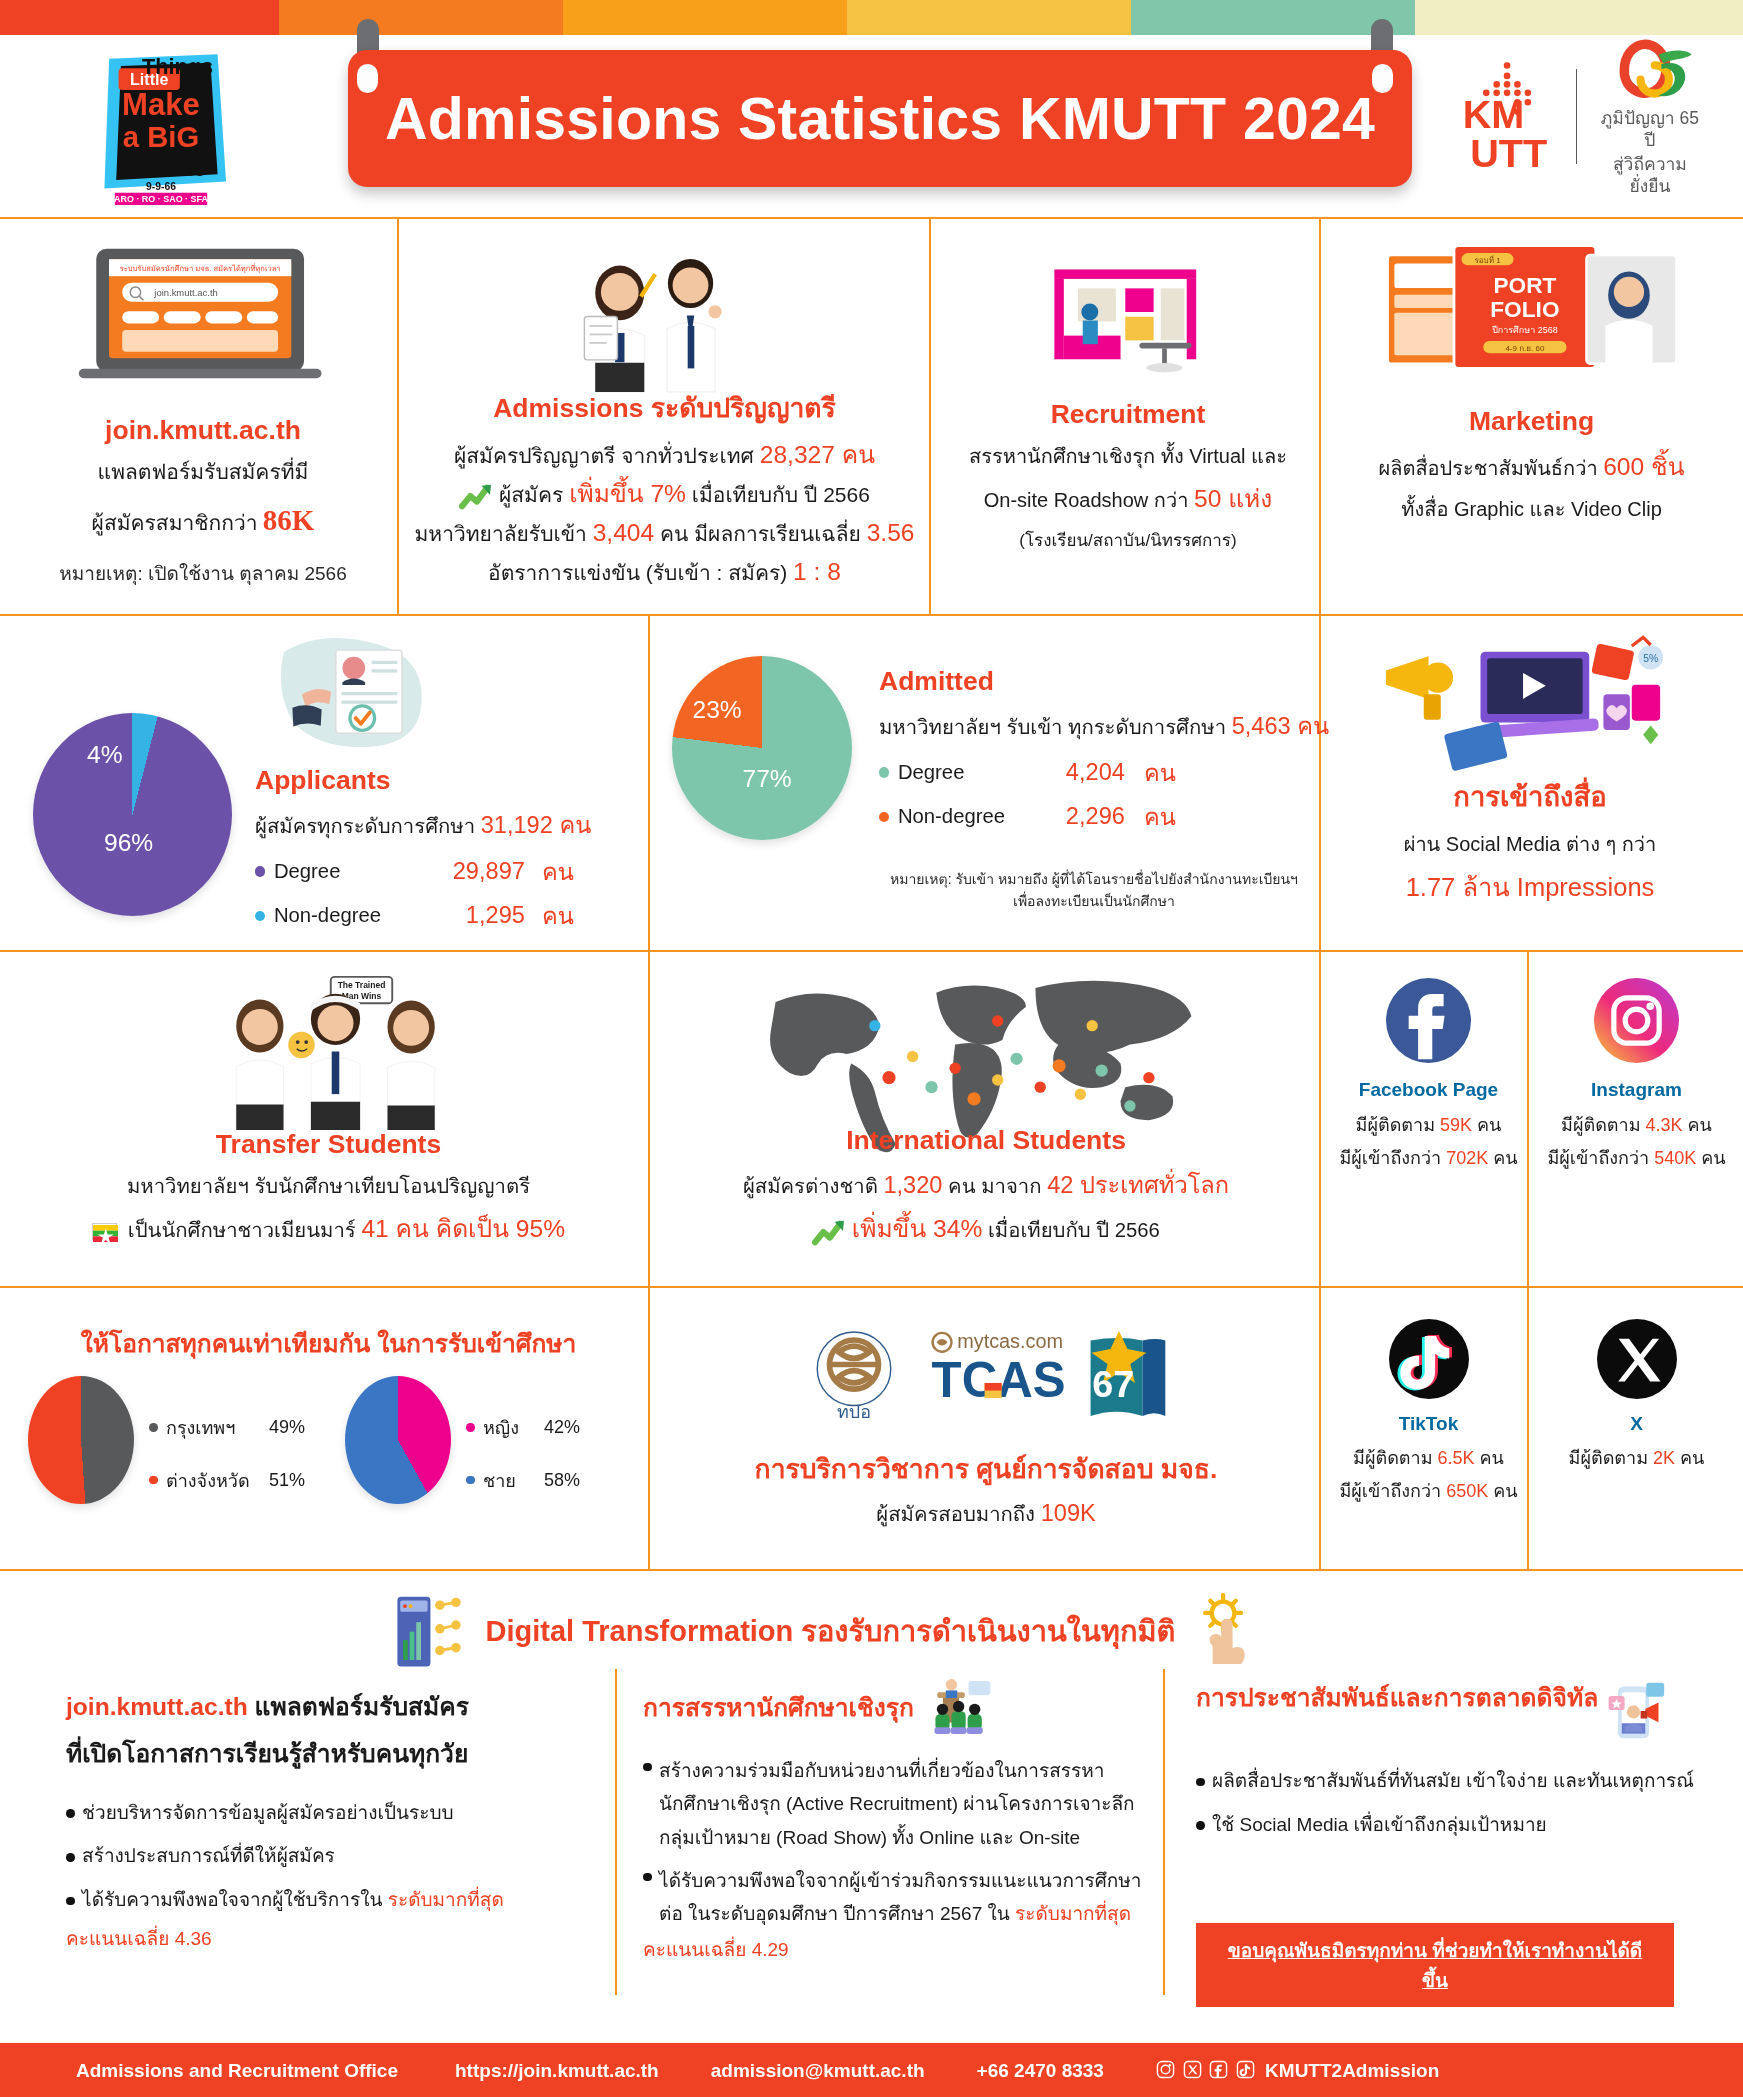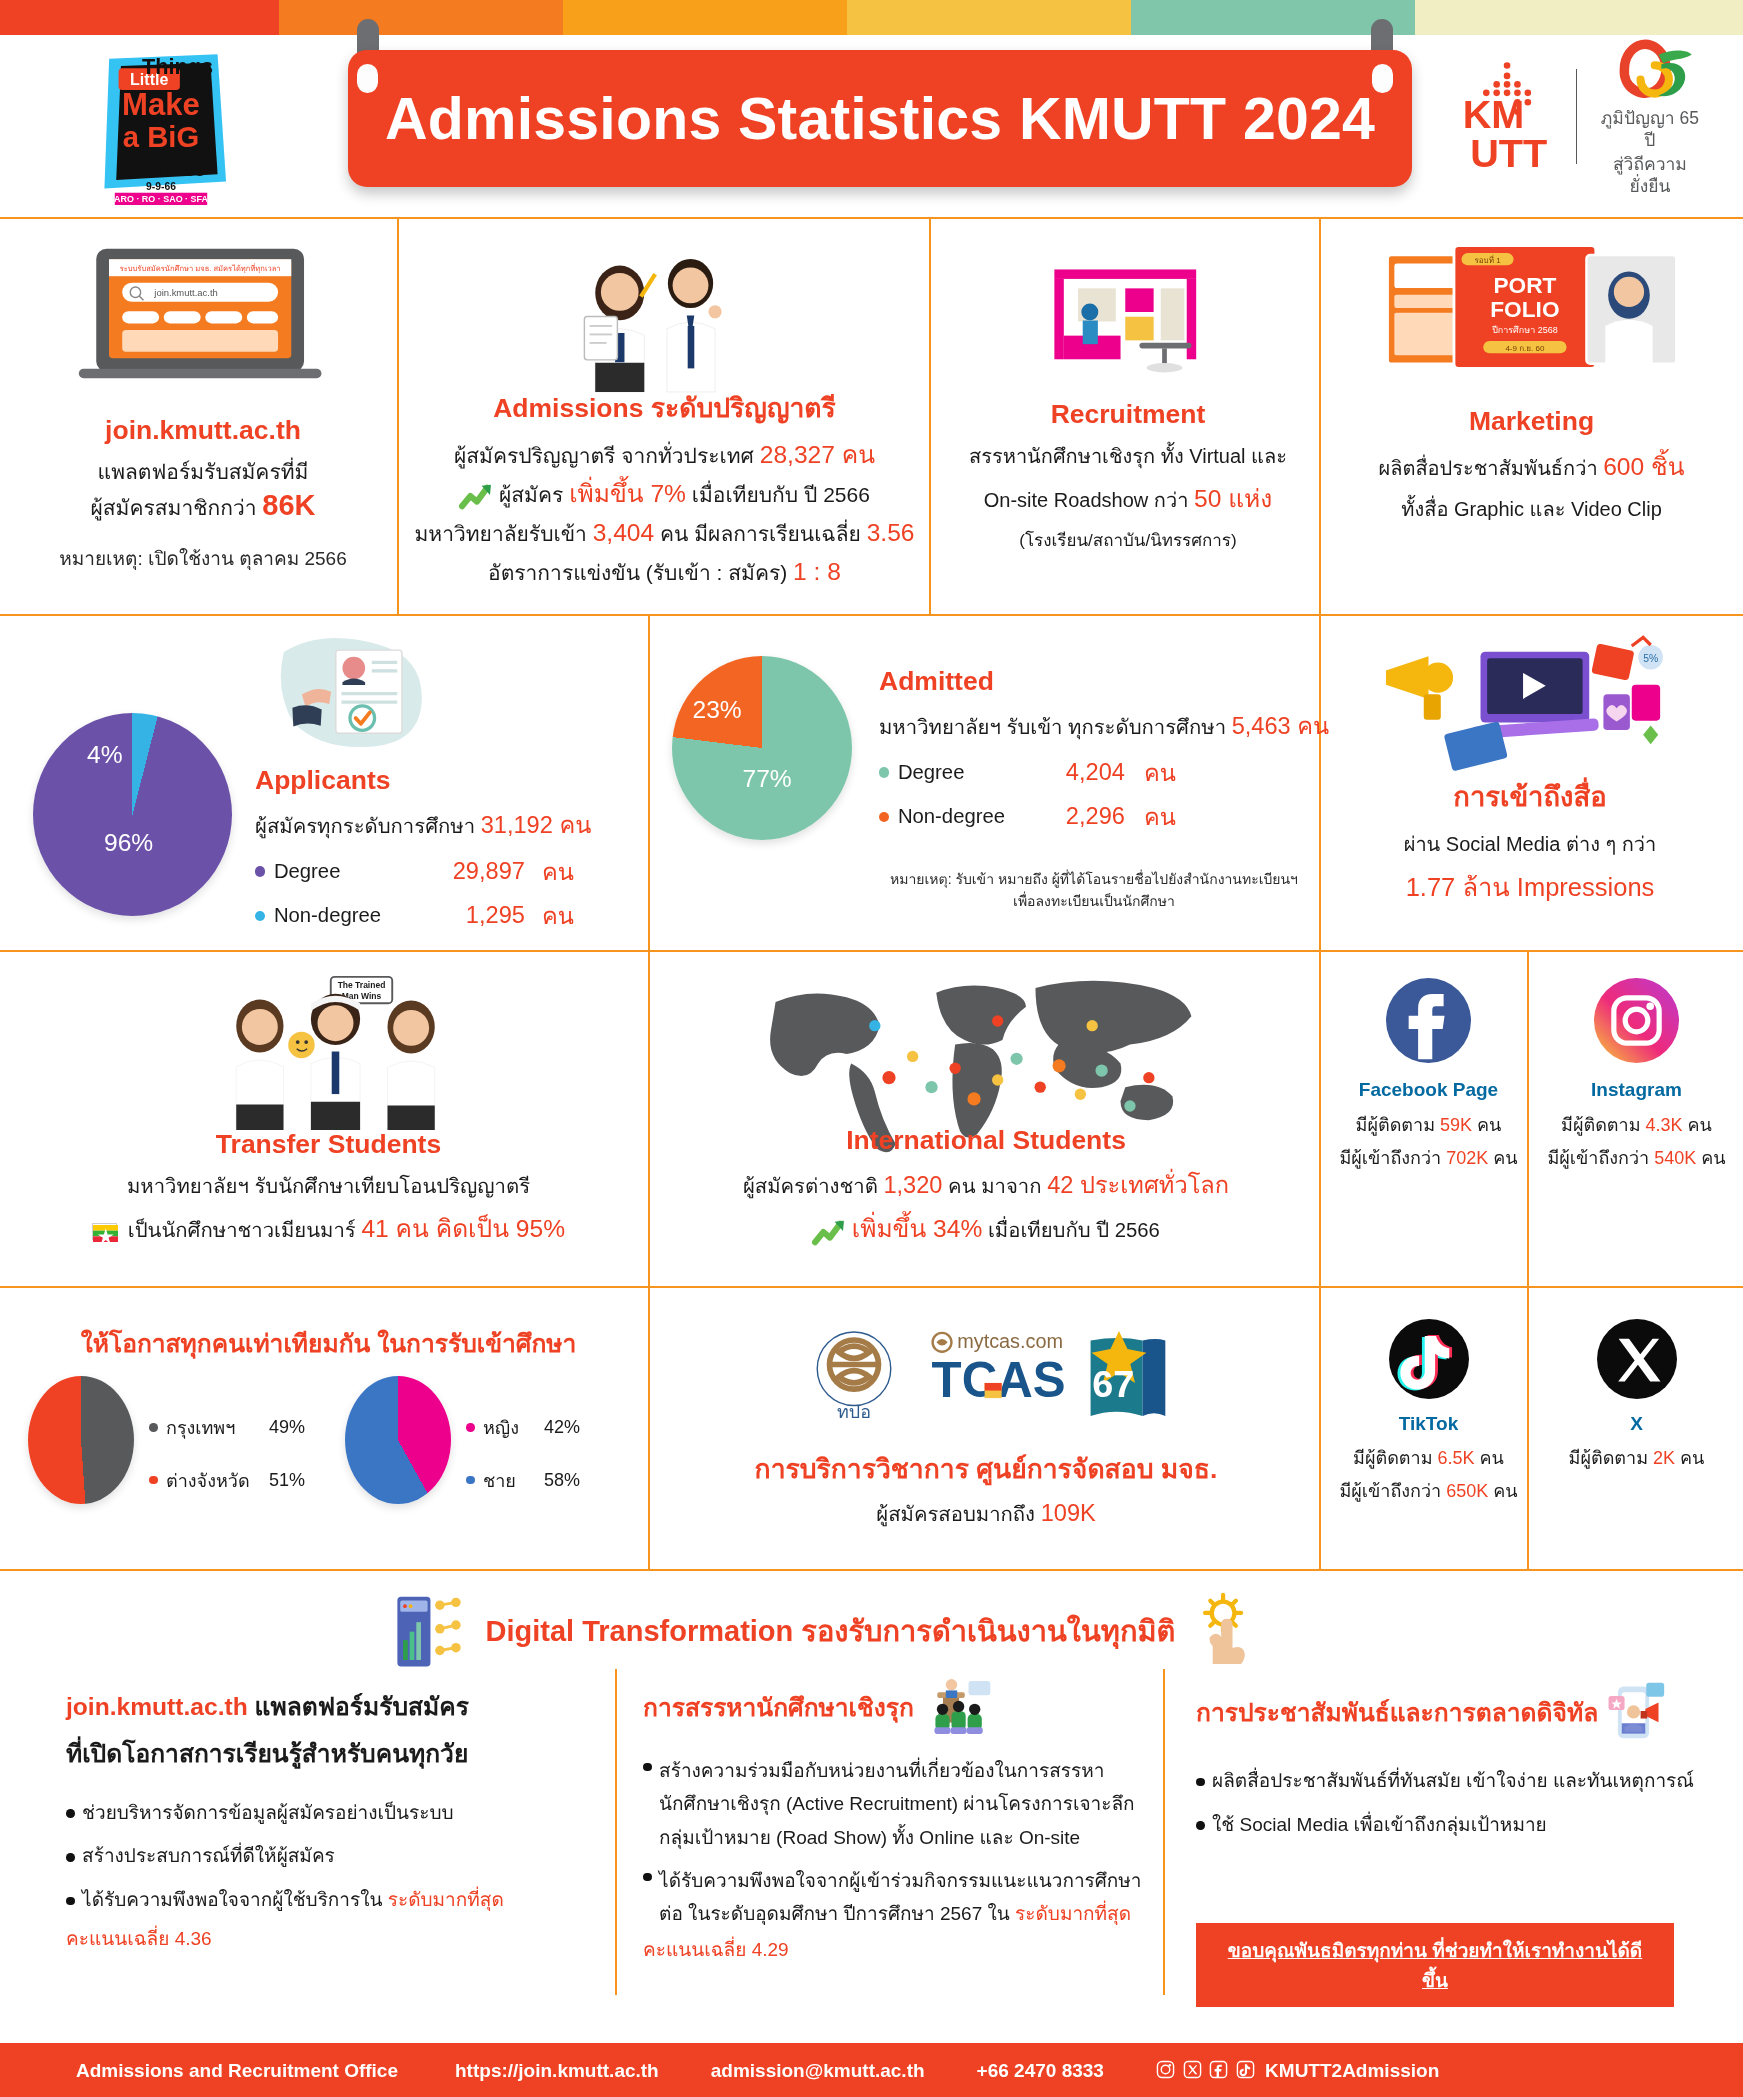--- a/index.html
+++ b/index.html
@@ -191,21 +191,21 @@
         <rect x="188" y="140" width="78" height="26" rx="13" fill="#fff"></rect>
         <rect x="276" y="140" width="78" height="26" rx="13" fill="#fff"></rect>
         <rect x="364" y="140" width="66" height="26" rx="13" fill="#fff"></rect>
         <rect x="100" y="180" width="330" height="46" rx="8" fill="#ffd9b8"></rect>
         <rect x="8" y="262" width="514" height="20" rx="10" fill="#6d6e71"></rect>
       </svg>
     </div>
     <div style="position:absolute; left:0; top:184px; width:378px;" class="ctr">
       <div class="t-title red" style="font-size:26.5px;">join.kmutt.ac.th</div>
       <div class="t-body txt" style="margin-top:8.5px;">แพลตฟอร์มรับสมัครที่มี</div>
-      <div class="t-body txt" style="margin-top:1px;">
+      <div class="t-body txt" style="margin-top:16px;font-family:Liberation Serif, serif;">
         <span>ผู้สมัครสมาชิกกว่า </span><span class="red" style="font-size:29px; font-weight:bold;">86K</span>
       </div>
       <div class="t-note" style="margin-top:19px; font-size:19px;">หมายเหตุ: เปิดใช้งาน ตุลาคม 2566</div>
     </div>
   </div>
 
   <div class="cell" style="left:407px; top:14px; width:515px; height:374px;">
     <div class="ill" style="left:142px; top:4.7px;">
       <svg width="217" height="161" viewBox="0 0 460 340">
         <ellipse cx="150" cy="120" rx="52" ry="58" fill="#3b2417"></ellipse>
@@ -742,21 +742,21 @@
         </div>
       <div style="display:flex; margin-top:10.4px;">
           <span class="bullet" style="margin-top:8.5px; flex:none;"></span>
           <span><span class="txt">ได้รับความพึงพอใจจากผู้เข้าร่วมกิจกรรมแนะแนวการศึกษาต่อ ในระดับอุดมศึกษา ปีการศึกษา 2567 ใน </span><span class="red">ระดับมากที่สุด</span></span>
         </div>
       <div class="red" style="margin-top:2.8px;">คะแนนเฉลี่ย 4.29</div>
     </div>
   </div>
 
   <div class="cell" style="left:1196px; top:1461px; width:520px;">
-    <div style="display:flex; align-items:center; gap:3px;">
+    <div style="display:flex; gap:3px;">
       <span class="red" style="font-size:24.6px; font-weight:bold;">การประชาสัมพันธ์และการตลาดดิจิทัล</span>
       <span>
         <svg width="66" height="66" viewBox="0 0 140 140">
           <rect x="36" y="18" width="66" height="110" rx="12" fill="#cfe3f5"></rect>
           <rect x="44" y="30" width="50" height="84" rx="6" fill="#fff"></rect>
           <rect x="44" y="96" width="50" height="22" fill="#6b7fd0"></rect>
           <circle cx="69" cy="72" r="14" fill="#f0c49a"></circle>
           <path d="M50 104 q19 -14 38 0 l0 10 l-38 0 Z" fill="#7b8bd4"></path>
           <rect x="96" y="10" width="38" height="30" rx="6" fill="#7ec6e8"></rect>
           <rect x="16" y="38" width="34" height="30" rx="6" fill="#f5a8c4"></rect>

